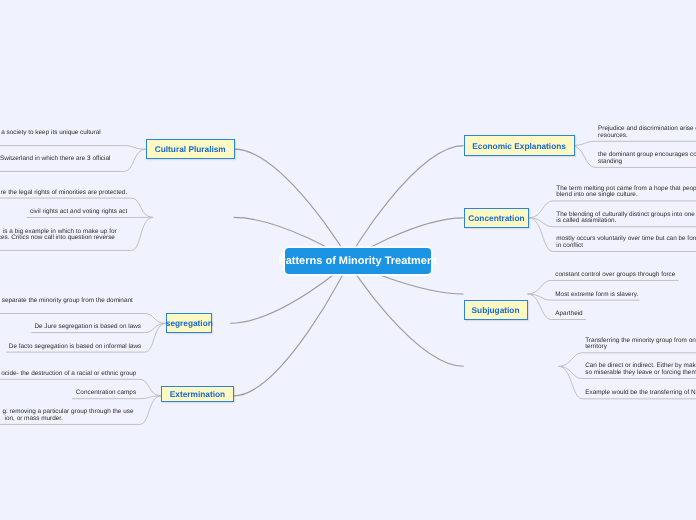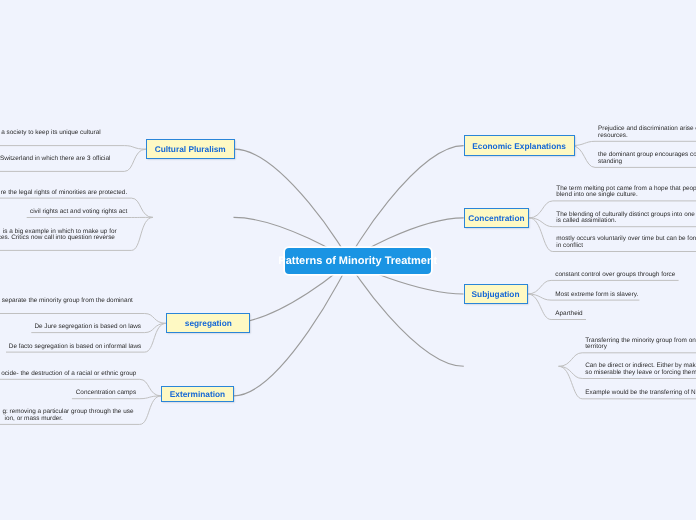--- a/index.html
+++ b/index.html
@@ -56,21 +56,21 @@
       <span>Patterns of Minority Treatment</span>
     </div>
     <div class="node branch" style="left: 146px; top: 139px; width: 88.5px; height: 20.3px;">
       <span>Cultural Pluralism</span>
     </div>
     <div class="leaf" style="right: 595.3px; top: 130.4px; text-align: right;"><div style="margin-right: 0px;">a society to keep its unique cultural</div></div>
     <div class="leaf" style="right: 585.6px; top: 156.2px; text-align: right;"><div style="margin-right: 0px;">Switzerland in which there are 3 official</div></div>
     <div class="leaf" style="right: 568.8px; top: 189.5px; text-align: right;"><div style="margin-right: 0px;">re the legal rights of minorities are protected.</div></div>
     <div class="leaf" style="right: 568.7px; top: 208.9px; text-align: right;"><div style="margin-right: 0px;">civil rights act and voting rights act</div></div>
     <div class="leaf" style="right: 579.4px; top: 228.6px; text-align: right;"><div style="margin-right: 0px;">is a big example in which to make up for</div><div style="margin-right: 1.7px;">ces. Critics now call into question reverse</div></div>
-    <div class="node branch" style="left: 166.3px; top: 313.3px; width: 84px; height: 20px;">
+    <div class="node branch" style="left: 166.3px; top: 313.3px; width: 46px; height: 20px;">
       <span>segregation</span>
     </div>
     <div class="leaf" style="right: 563.2px; top: 298.3px; text-align: right;"><div style="margin-right: 0px;">separate the minority group from the dominant</div></div>
     <div class="leaf" style="right: 555px; top: 324px; text-align: right;"><div style="margin-right: 0px;">De Jure segregation is based on laws</div></div>
     <div class="leaf" style="right: 554.7px; top: 343.5px; text-align: right;"><div style="margin-right: 0px;">De facto segregation is based on informal laws</div></div>
     <div class="node branch" style="left: 161.3px; top: 385.9px; width: 72.3px; height: 16px;">
       <span>Extermination</span>
     </div>
     <div class="leaf" style="right: 559.7px; top: 370.7px; text-align: right;"><div style="margin-right: 0px;">ocide- the destruction of a racial or ethnic group</div></div>
     <div class="leaf" style="right: 559.9px; top: 390.1px; text-align: right;"><div style="margin-right: 0px;">Concentration camps</div></div>
@@ -79,21 +79,21 @@
       <span>Economic Explanations</span>
     </div>
     <div class="leaf" style="left: 598px; top: 126.1px;"><div>Prejudice and discrimination arise o</div><div>resources.</div></div>
     <div class="leaf" style="left: 598px; top: 152.2px;"><div>the dominant group encourages co</div><div>standing</div></div>
     <div class="node branch" style="left: 463.7px; top: 207.8px; width: 65.5px; height: 20.2px;">
       <span>Concentration</span>
     </div>
     <div class="leaf" style="left: 556.3px; top: 185.7px;"><div>The term melting pot came from a hope that peop</div><div>blend into one single culture.</div></div>
     <div class="leaf" style="left: 556.3px; top: 211.5px;"><div>The blending of culturally distinct groups into one</div><div>is called assimilation.</div></div>
     <div class="leaf" style="left: 556.3px; top: 236.3px;"><div>mostly occurs voluntarily over time but can be forc</div><div>in conflict</div></div>
-    <div class="node branch" style="left: 463.5px; top: 284px; width: 64px; height: 20px;">
+    <div class="node branch" style="left: 463.5px; top: 300px; width: 64px; height: 20px;">
       <span>Subjugation</span>
     </div>
     <div class="leaf" style="left: 555.3px; top: 271.8px;"><div>constant control over groups through force</div></div>
     <div class="leaf" style="left: 555.3px; top: 291.5px;"><div>Most extreme form is slavery.</div></div>
     <div class="leaf" style="left: 555.3px; top: 310.9px;"><div>Apartheid</div></div>
     <div class="leaf" style="left: 585.2px; top: 337.6px;"><div>Transferring the minority group from on</div><div>territory</div></div>
     <div class="leaf" style="left: 585.2px; top: 363.3px;"><div>Can be direct or indirect. Either by maki</div><div>so miserable they leave or forcing them</div></div>
     <div class="leaf" style="left: 585.2px; top: 390.2px;"><div>Example would be the transferring of Na</div></div>
   </div>
 

